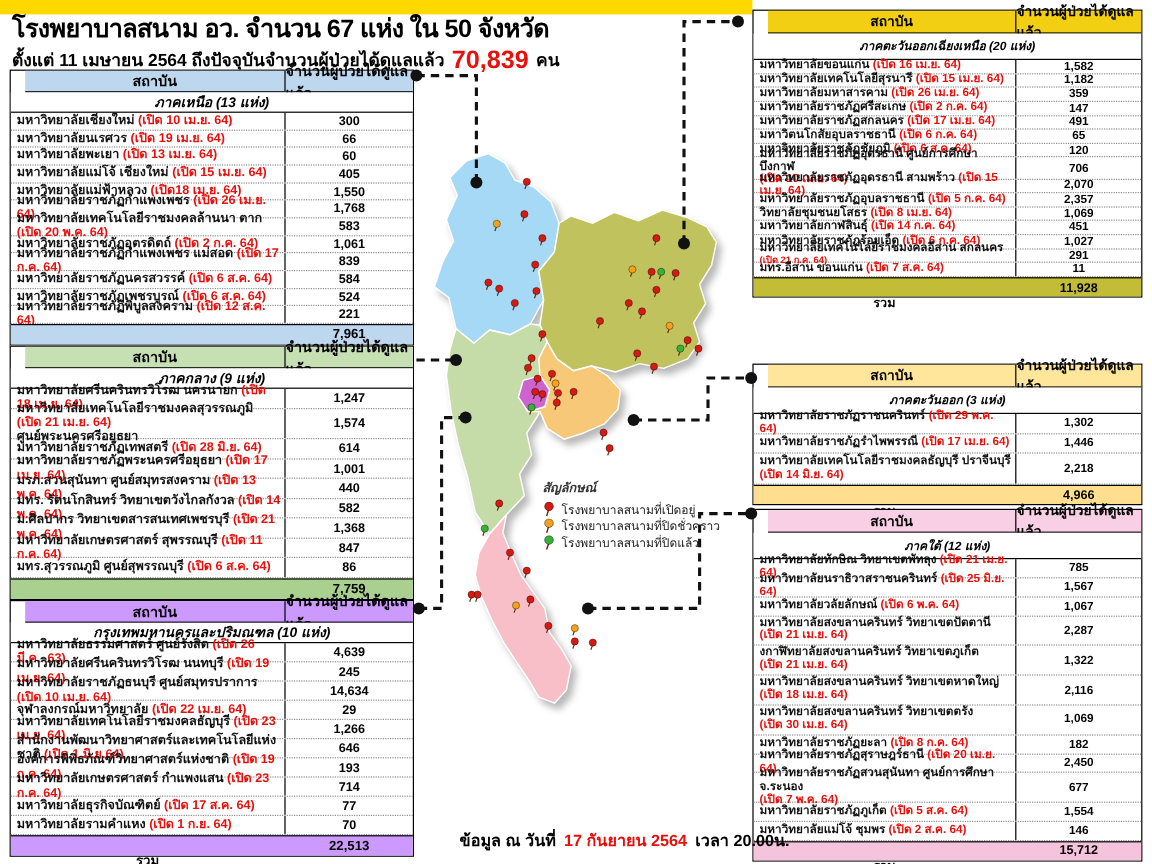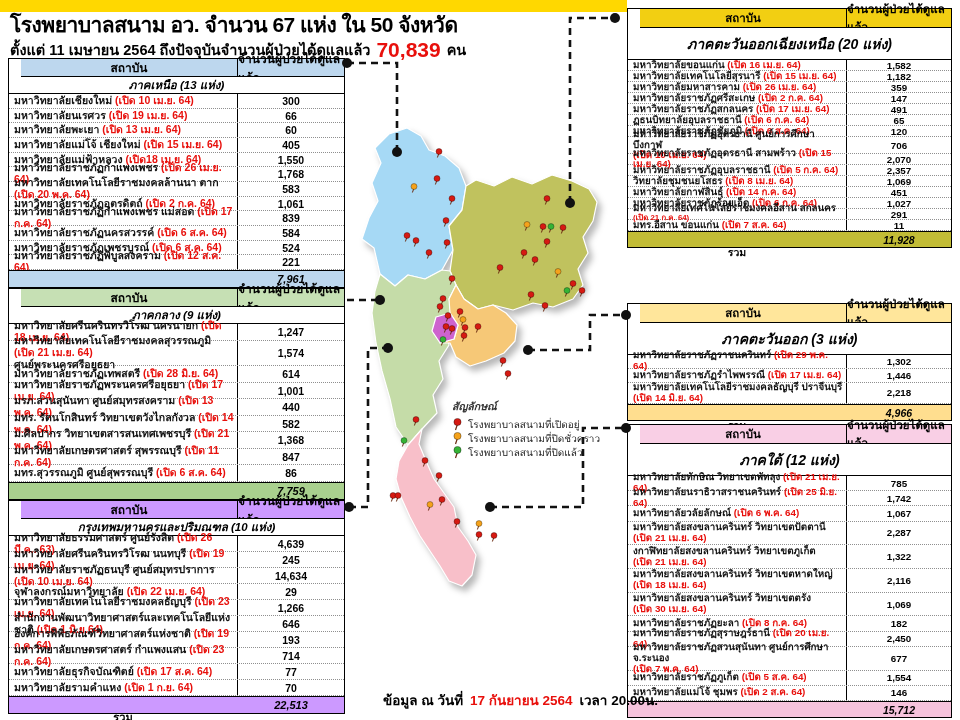--- a/index.html
+++ b/index.html
@@ -19,35 +19,35 @@
   .thead .c2 { display:flex; align-items:center; justify-content:center; }
   .sect { flex:none; display:flex; align-items:center; justify-content:center;
           font-weight:700; font-style:italic; border-bottom:1.2px solid #000; background:#fff; }
   .trow { flex:1; display:flex; align-items:stretch; border-bottom:1px dotted #8f8f8f; min-height:0; }
   .trow.two { flex:1.6; }
   .trow .c1 { flex:1; display:flex; flex-direction:column; justify-content:center; padding:1px 3px 1px 5px;
               border-right:1.5px solid #000; line-height:1.12; }
   .trow .c2 { display:flex; align-items:center; justify-content:center; font-weight:600; }
   .ttl { flex:none; display:flex; align-items:stretch; border-top:1.2px solid #000; font-weight:700; }
   .ttl .c1 { flex:1; display:flex; align-items:center; justify-content:center; border-right:1.5px solid #000;margin-top:20px; }
-  .ttl .c2 { display:flex; align-items:center; justify-content:center;font-style:italic; }
+  .ttl .c2 { display:flex; align-items:center; justify-content:center; }
   .nm { color:#111; font-weight:700; }
   .dt { color:#e8100c; font-weight:700; }
   .dt.sm { font-size:0.8em; vertical-align:2px; }
 
   
   .tbl.left { left:8px; width:337px; font-size:10.5px; }
   .tbl.left .thead { height:18px; font-size:12px; }
   .tbl.left .sect { height:17px; font-size:11.5px; }
   .tbl.left .c2 { width:106px; }
   .tbl.left .ttl { height:17px; font-size:11px; }
   
   .tbl.right { left:627px; width:325px; font-size:9.8px; }
   .tbl.right .thead { height:19px; font-size:11.5px; }
-  .tbl.right .sect { height:32px; font-size:14px; }
+  .tbl.right .sect { height:22px; font-size:10px; }
   .tbl.right .c2 { width:104px; }
   .tbl.right .ttl { height:16px; font-size:10.5px; }
 
   #t-north { top:58px; height:230px; }
   #t-central { top:288px; height:212px; }
   #t-bangkok { top:500px; height:214px; }
   #t-northeast { top:8px; height:240px; }
   #t-east { top:303px; height:118px; }
   #t-south { top:424px; height:294px; }
 
@@ -325,21 +325,21 @@
         <div class="c2">147</div>
       </div>
       <div class="trow">
         <div class="c1">
           <div><span class="nm">มหาวิทยาลัยราชภัฏสกลนคร</span> <span class="dt">(เปิด 17 เม.ย. 64)</span></div>
         </div>
         <div class="c2">491</div>
       </div>
       <div class="trow">
         <div class="c1">
-          <div><span class="nm">ฏธนบิทยาลัยอุบลราชธานี</span> <span class="dt">(เปิด 6 ก.ค. 64)</span></div>
+          <div><span class="nm">มหาวิตนโกสัยอุบลราชธานี</span> <span class="dt">(เปิด 6 ก.ค. 64)</span></div>
         </div>
         <div class="c2">65</div>
       </div>
       <div class="trow">
         <div class="c1">
           <div><span class="nm">มหาวิทยาลัยราชภัฏชัยภูมิ</span> <span class="dt">(เปิด 6 ส.ค. 64)</span></div>
         </div>
         <div class="c2">120</div>
       </div>
       <div class="trow two">
@@ -435,21 +435,21 @@
       <div class="trow">
         <div class="c1">
           <div><span class="nm">มหาวิทยาลัยทักษิณ วิทยาเขตพัทลุง</span> <span class="dt">(เปิด 21 เม.ย. 64)</span></div>
         </div>
         <div class="c2">785</div>
       </div>
       <div class="trow">
         <div class="c1">
           <div><span class="nm">มหาวิทยาลัยนราธิวาสราชนครินทร์</span> <span class="dt">(เปิด 25 มิ.ย. 64)</span></div>
         </div>
-        <div class="c2">1,742</div>
+        <div class="c2">1,567</div>
       </div>
       <div class="trow">
         <div class="c1">
           <div><span class="nm">มหาวิทยาลัยวลัยลักษณ์</span> <span class="dt">(เปิด 6 พ.ค. 64)</span></div>
         </div>
         <div class="c2">1,067</div>
       </div>
       <div class="trow two">
         <div class="c1">
           <div><span class="nm">มหาวิทยาลัยสงขลานครินทร์ วิทยาเขตปัตตานี</span></div>

